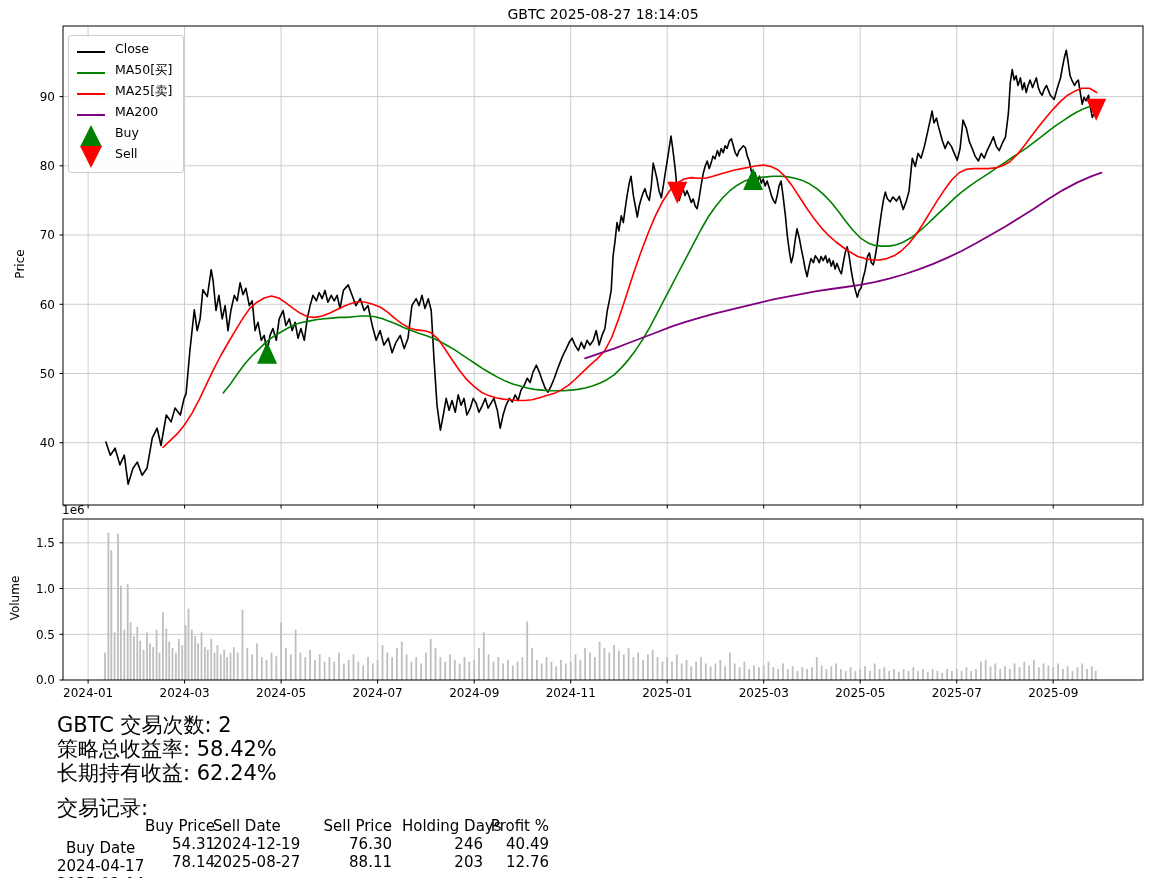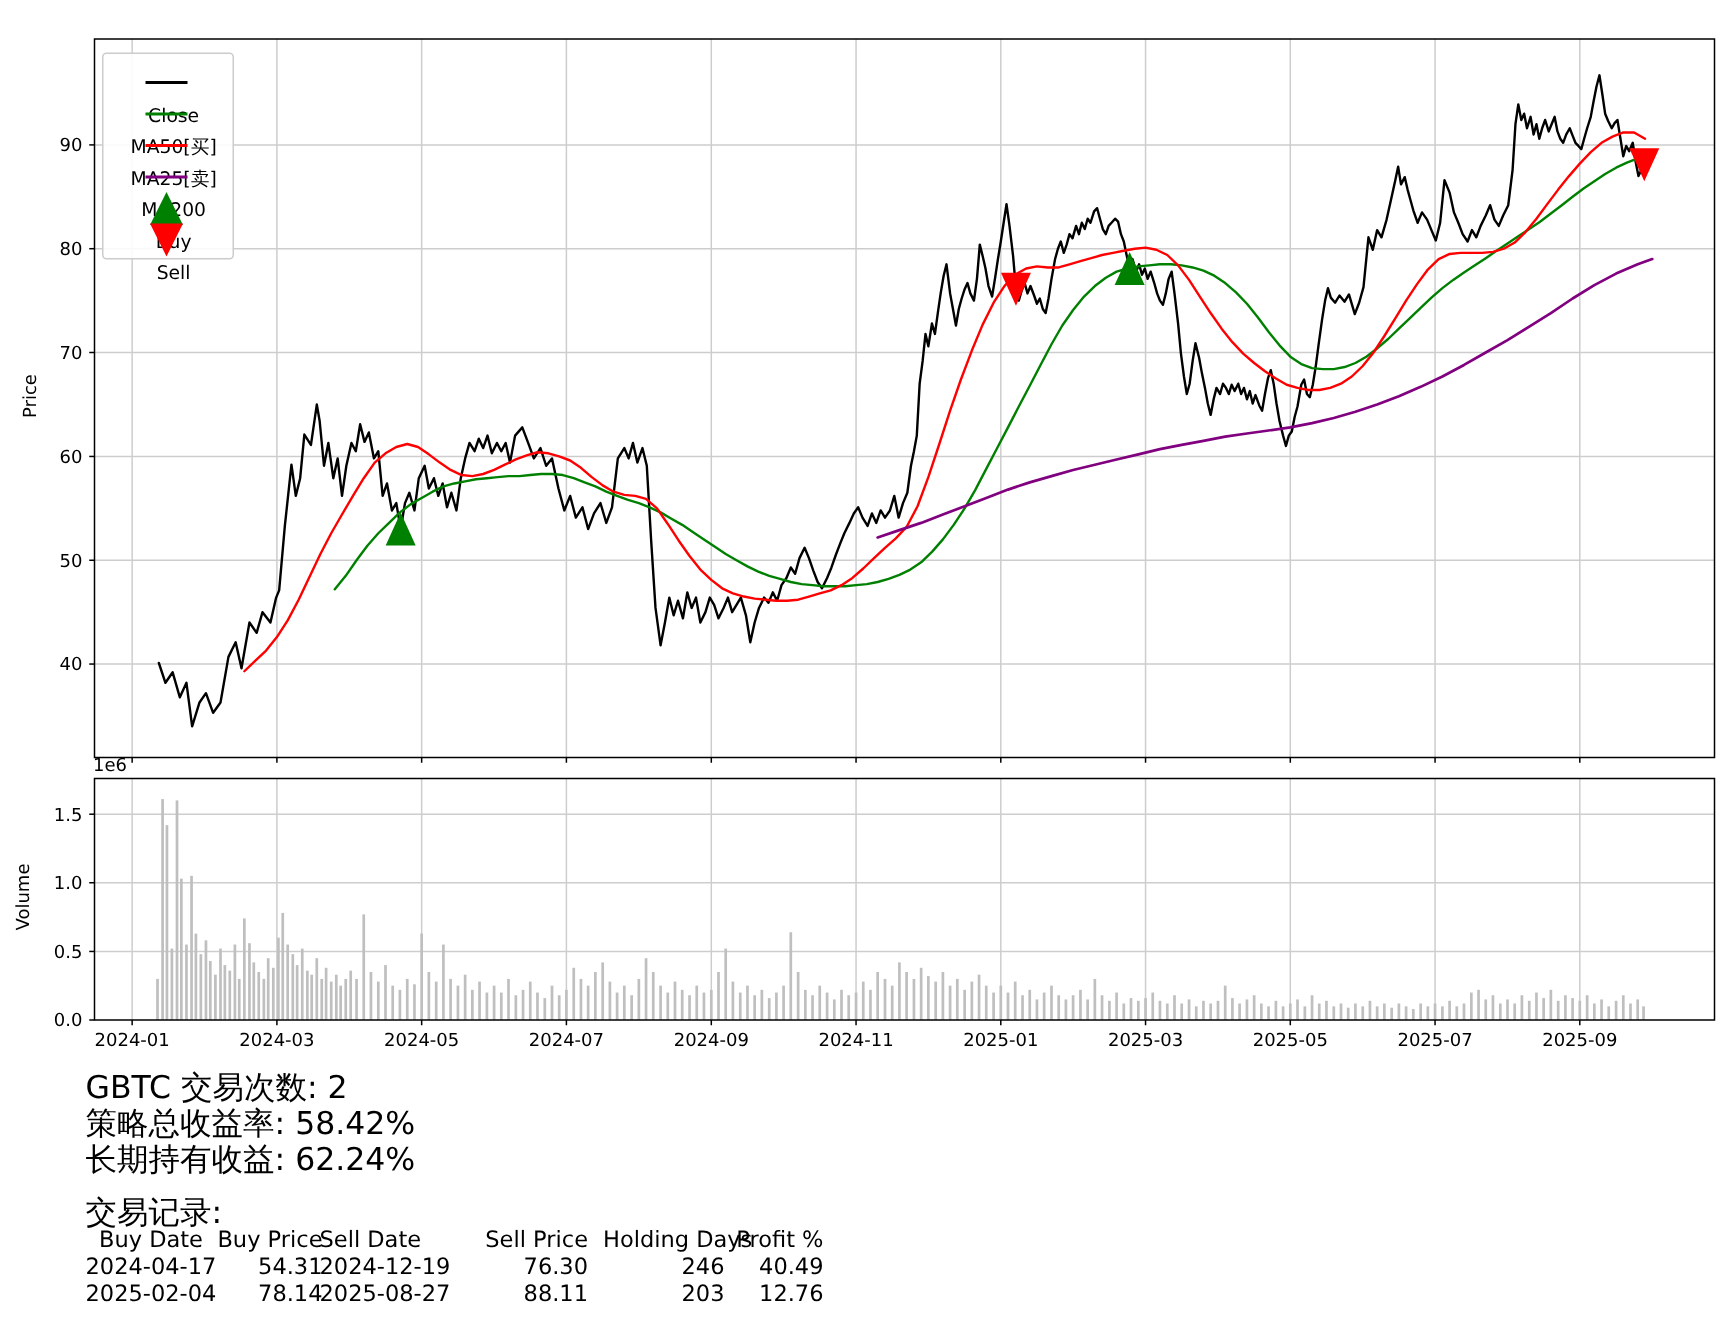--- a/index.html
+++ b/index.html
@@ -7,28 +7,28 @@
        font-family:"DejaVu Sans","Liberation Sans",sans-serif;color:#000;overflow:hidden;}
   #chart-svg{position:absolute;left:0;top:0;}
   .fig-title{position:absolute;left:63px;top:6px;width:1080px;text-align:center;
              font-size:14px;color:#000;}
   .ylabel{position:absolute;width:80px;text-align:center;font-size:12px;transform:rotate(-90deg);}
   #price-ylabel{left:-20px;top:257px;}
   #volume-ylabel{left:-25px;top:591px;}
   .offset-label{position:absolute;left:62px;top:503px;font-size:12px;}
   .legend{position:absolute;left:68px;top:35px;background:rgba(255,255,255,0.88);
           border:1px solid #cccccc;border-radius:3px;padding:5px 10px 5px 8px;z-index:5;}
-  .legend-item{display:flex;align-items:center;height:21px;flex-direction:column;}
+  .legend-item{display:flex;height:21px;}
   .legend-sample{width:28px;display:flex;justify-content:center;align-items:center;flex:0 0 28px;}
   .legend-line{width:28px;height:0;border-top:2px solid #000;}
   .legend-label{margin-left:10px;font-size:12.5px;white-space:nowrap;}
   .txtline{position:absolute;left:57px;font-size:21px;white-space:pre;line-height:18px;}
   .trow{position:absolute;left:0;width:620px;height:18px;font-size:15px;}
   .tcell{position:absolute;top:0;white-space:nowrap;}
-  .c0{left:57px;width:95px;text-align:left;}
+  .c0{left:57px;width:95px;text-align:left;margin-top:22px;}
   .c1{left:132px;width:83px;text-align:right;}
   .c2{left:213px;width:95px;text-align:left;}
   .c3{left:310px;width:82px;text-align:right;}
   .c4{left:402px;width:81px;text-align:right;}
   .c5{left:482px;width:67px;text-align:right;}
   .hdr .c0{padding-left:9px;width:86px;}
 </style>
 </head>
 <body>
 
@@ -343,20 +343,21 @@
       <line x1="59.5" x2="63" y1="680.0" y2="680.0" stroke="#000" stroke-width="1"></line>
       <text x="55" y="684.2" text-anchor="end" font-size="12px" fill="#000" font-family="&quot;DejaVu Sans&quot;,&quot;Liberation Sans&quot;,sans-serif">0.0</text>
       <line x1="59.5" x2="63" y1="634.3" y2="634.3" stroke="#000" stroke-width="1"></line>
       <text x="55" y="638.5" text-anchor="end" font-size="12px" fill="#000" font-family="&quot;DejaVu Sans&quot;,&quot;Liberation Sans&quot;,sans-serif">0.5</text>
       <line x1="59.5" x2="63" y1="588.5" y2="588.5" stroke="#000" stroke-width="1"></line>
       <text x="55" y="592.7" text-anchor="end" font-size="12px" fill="#000" font-family="&quot;DejaVu Sans&quot;,&quot;Liberation Sans&quot;,sans-serif">1.0</text>
       <line x1="59.5" x2="63" y1="542.8" y2="542.8" stroke="#000" stroke-width="1"></line>
       <text x="55" y="547.0" text-anchor="end" font-size="12px" fill="#000" font-family="&quot;DejaVu Sans&quot;,&quot;Liberation Sans&quot;,sans-serif">1.5</text>
     </svg>
 
+  <div class="fig-title">GBTC 2025-08-27 18:14:05</div>
   <div class="ylabel" id="price-ylabel">Price</div>
   <div class="ylabel" id="volume-ylabel">Volume</div>
   <div class="offset-label">1e6</div>
 
   <div class="legend" id="legend">
       <div class="legend-item">
         <span class="legend-sample">
           <span class="legend-line" style="border-top-color: rgb(0, 0, 0);"></span>
         </span>
         <span class="legend-label">Close</span>

